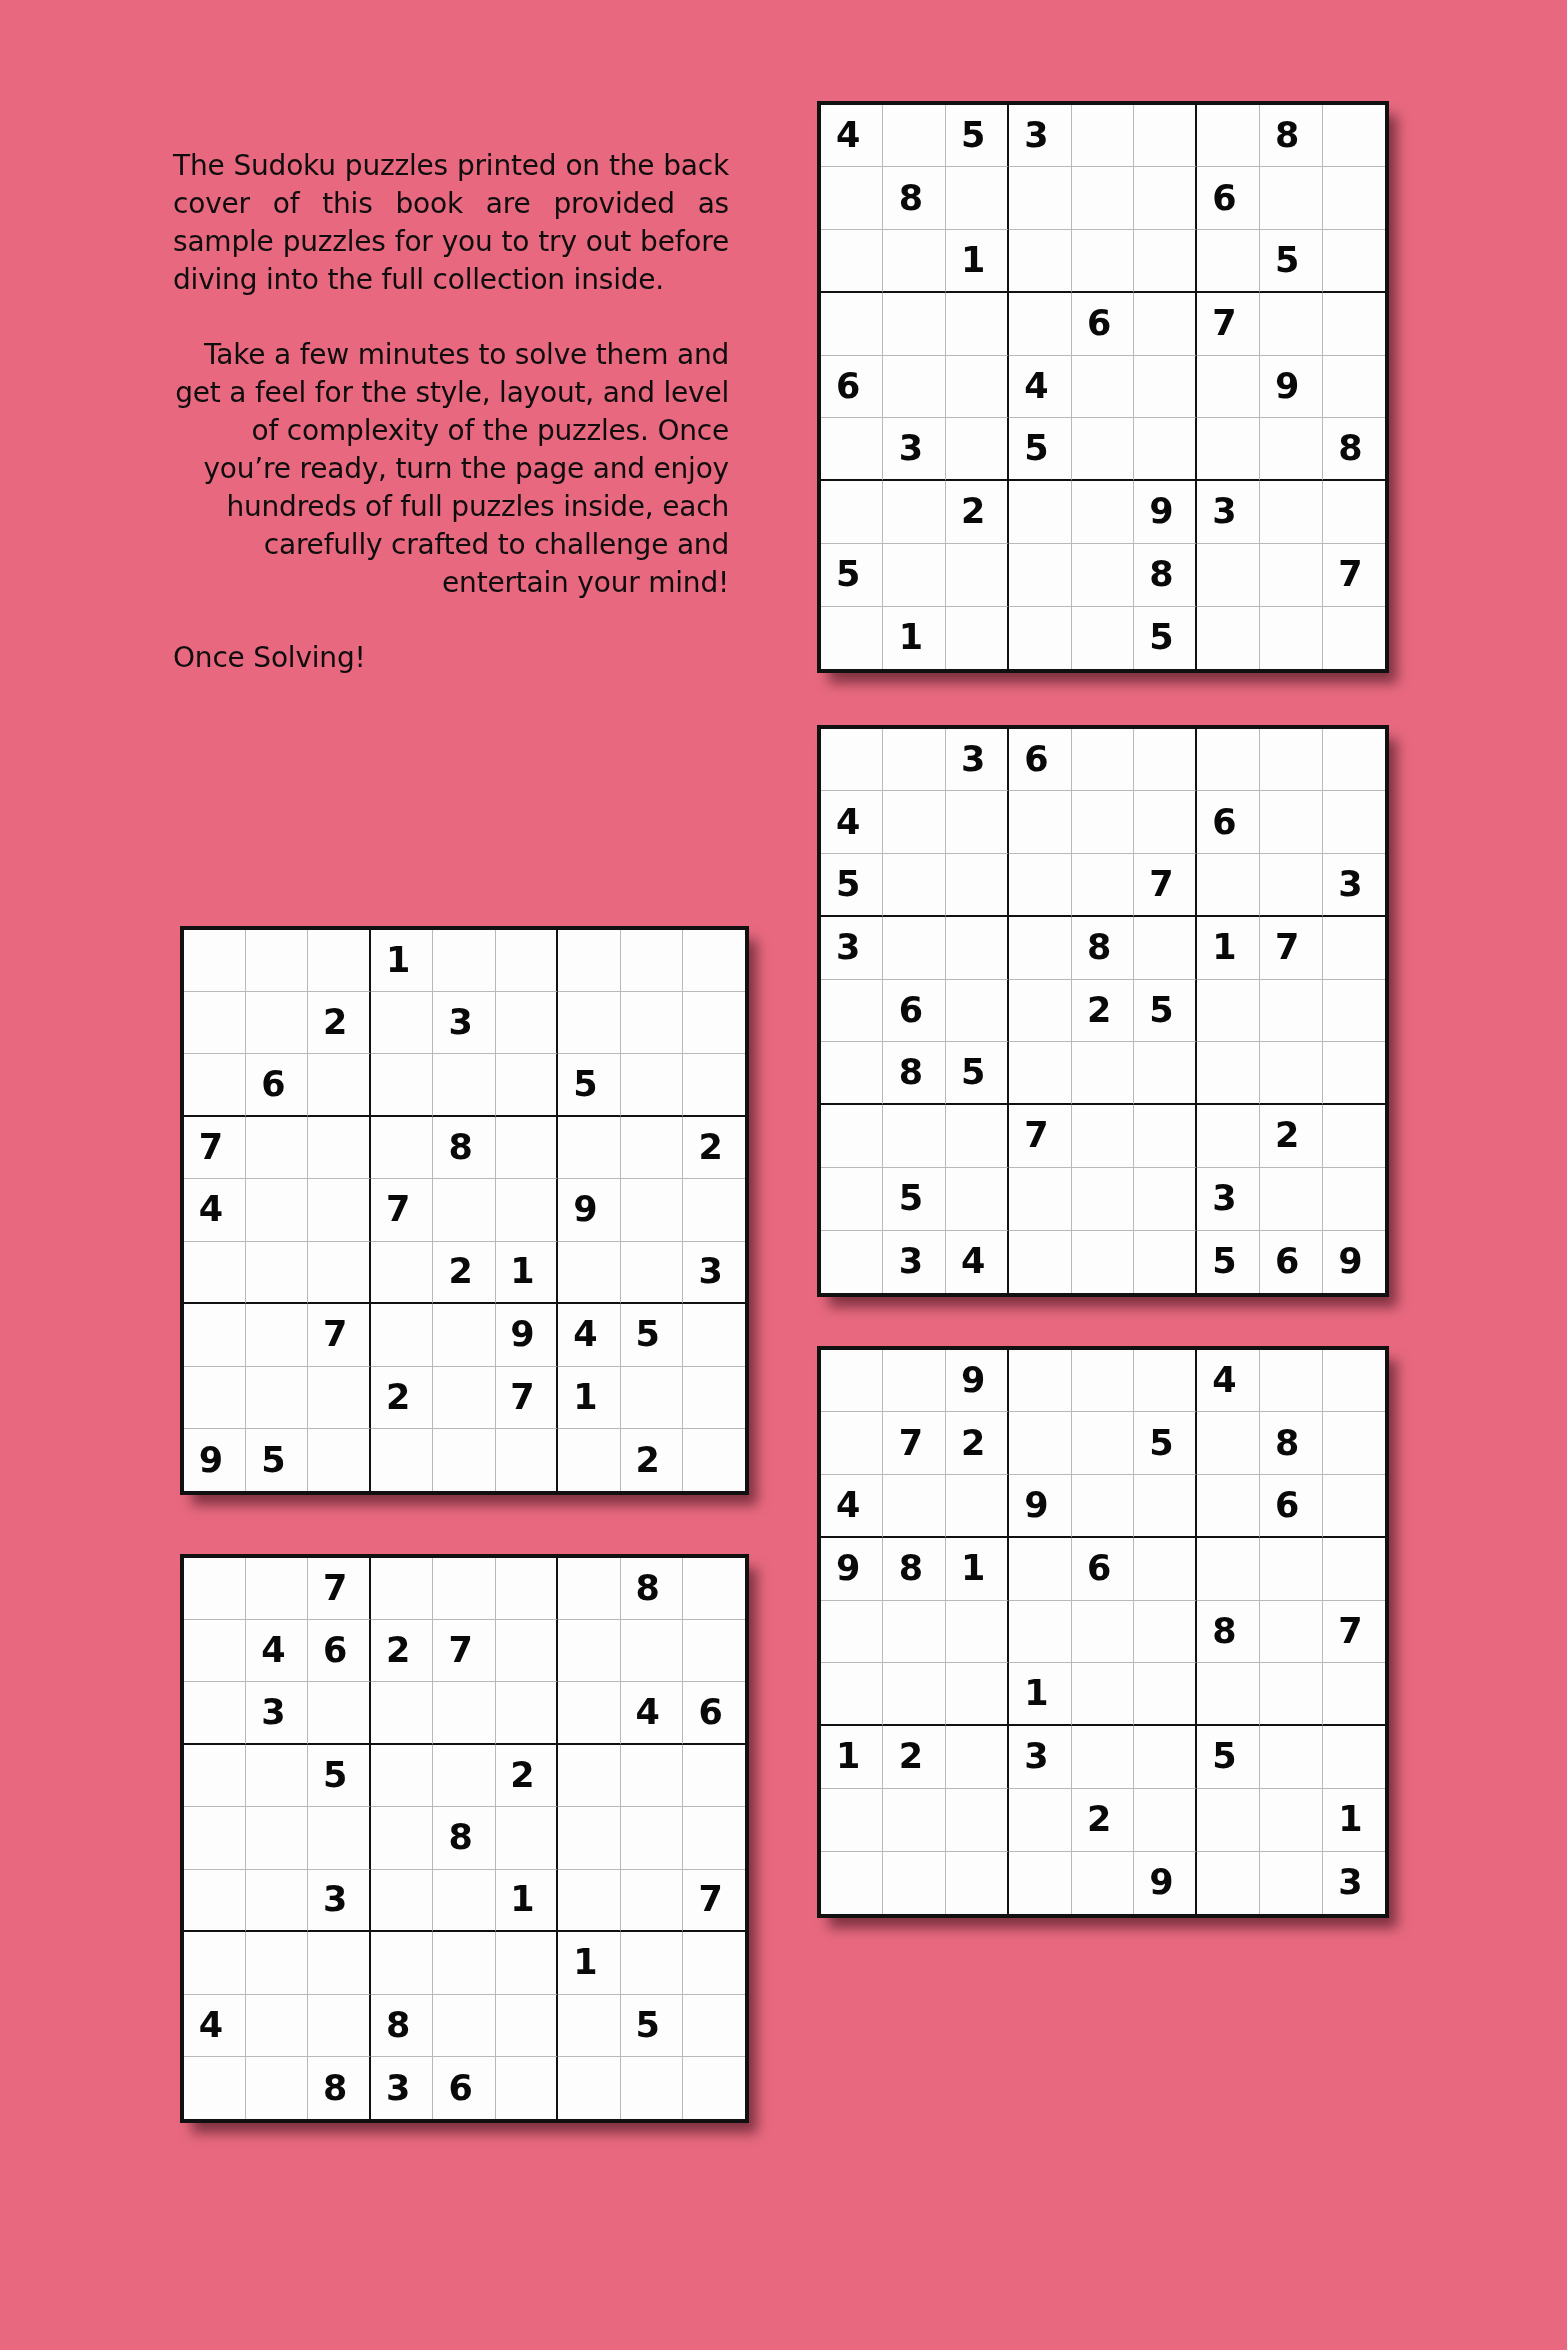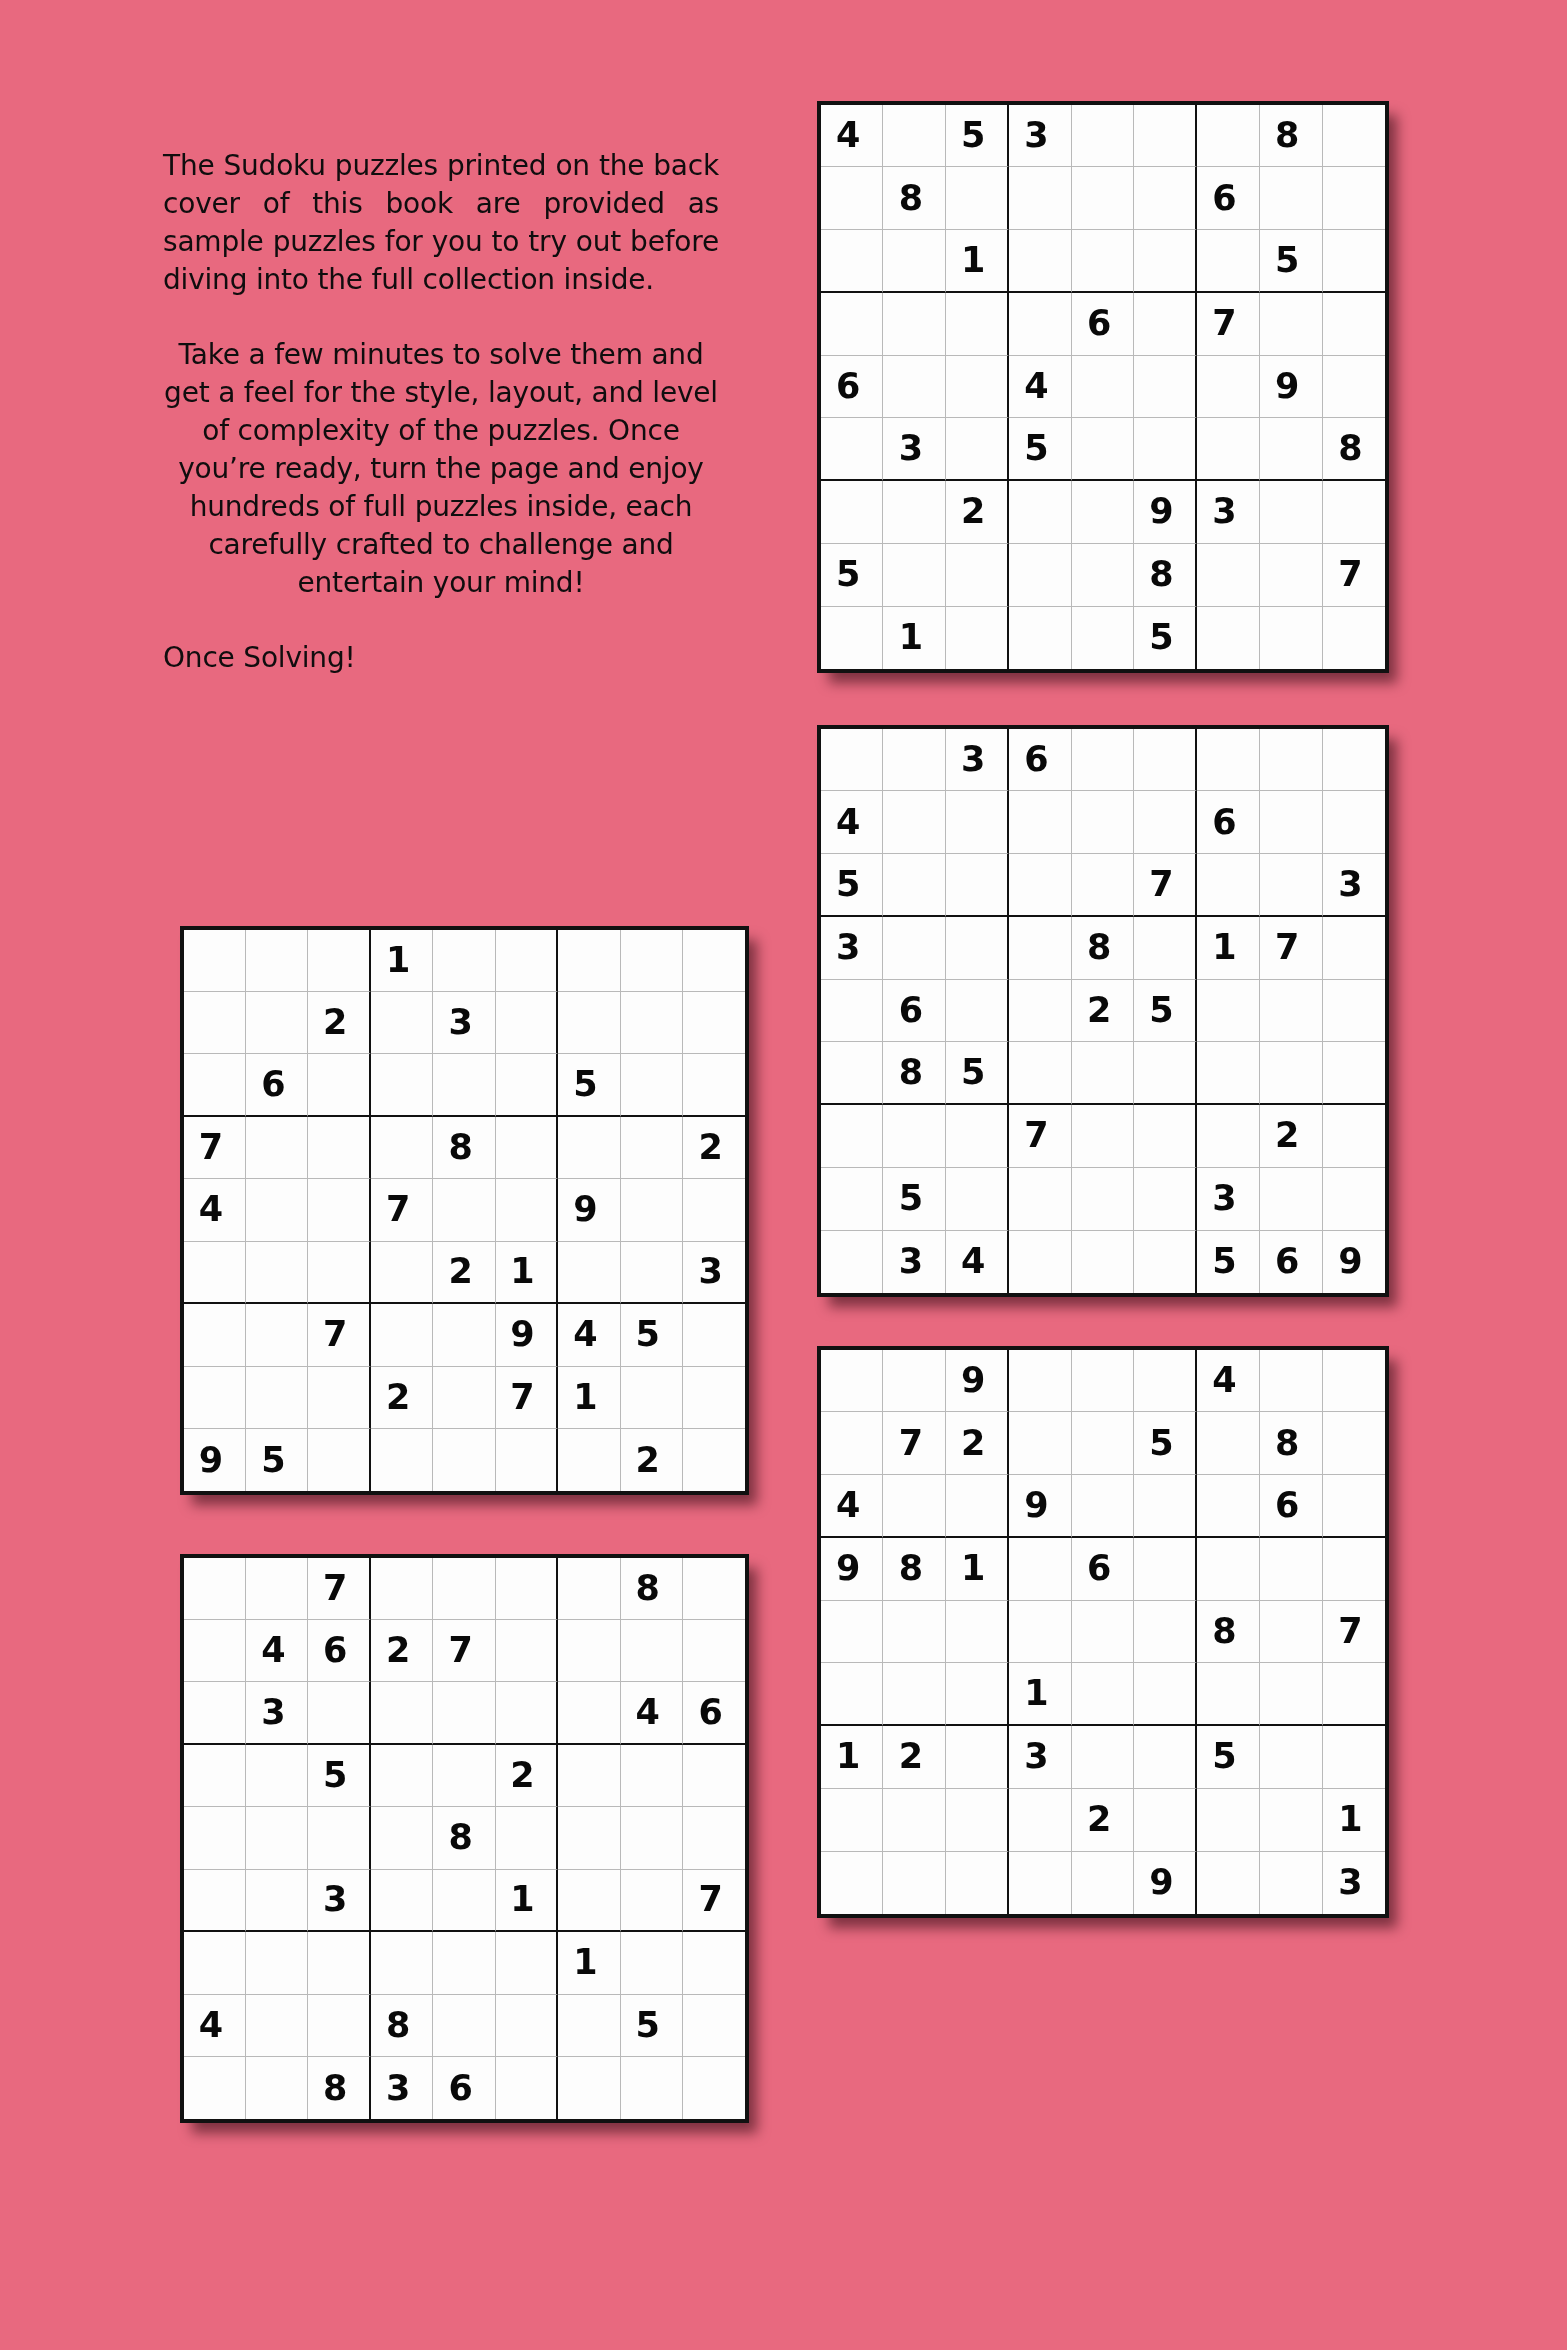--- a/index.html
+++ b/index.html
@@ -17,35 +17,35 @@
 
   
   #page {
     position: absolute;
     inset: 0;
   }
 
   
   #text-column {
     position: absolute;
-    left: 163px;
+    left: 173px;
     top: 147px;
     width: 556px;
   }
   .body-paragraph {
     font-family: "DejaVu Sans", sans-serif;
     font-size: 28px;
     line-height: 38px;
     color: #100d0e;
     text-align: justify;
     margin: 0 0 37px 0;
     letter-spacing: -0.2px;
     -webkit-font-smoothing: antialiased;
   }
-  .body-paragraph.last-para { text-align: center; margin-bottom: 0; }
+  .body-paragraph.last-para { text-align: right; margin-bottom: 0; }
   .body-paragraph.sign-off  { text-align: left; margin-bottom: 0; }
 
   
   .sudoku {
     position: absolute;
     background: #111111;
     box-shadow: 10px 12px 12px -1.8px rgba(40, 5, 15, 0.55);
     padding: 3.7px;
     box-sizing: border-box;
   }

